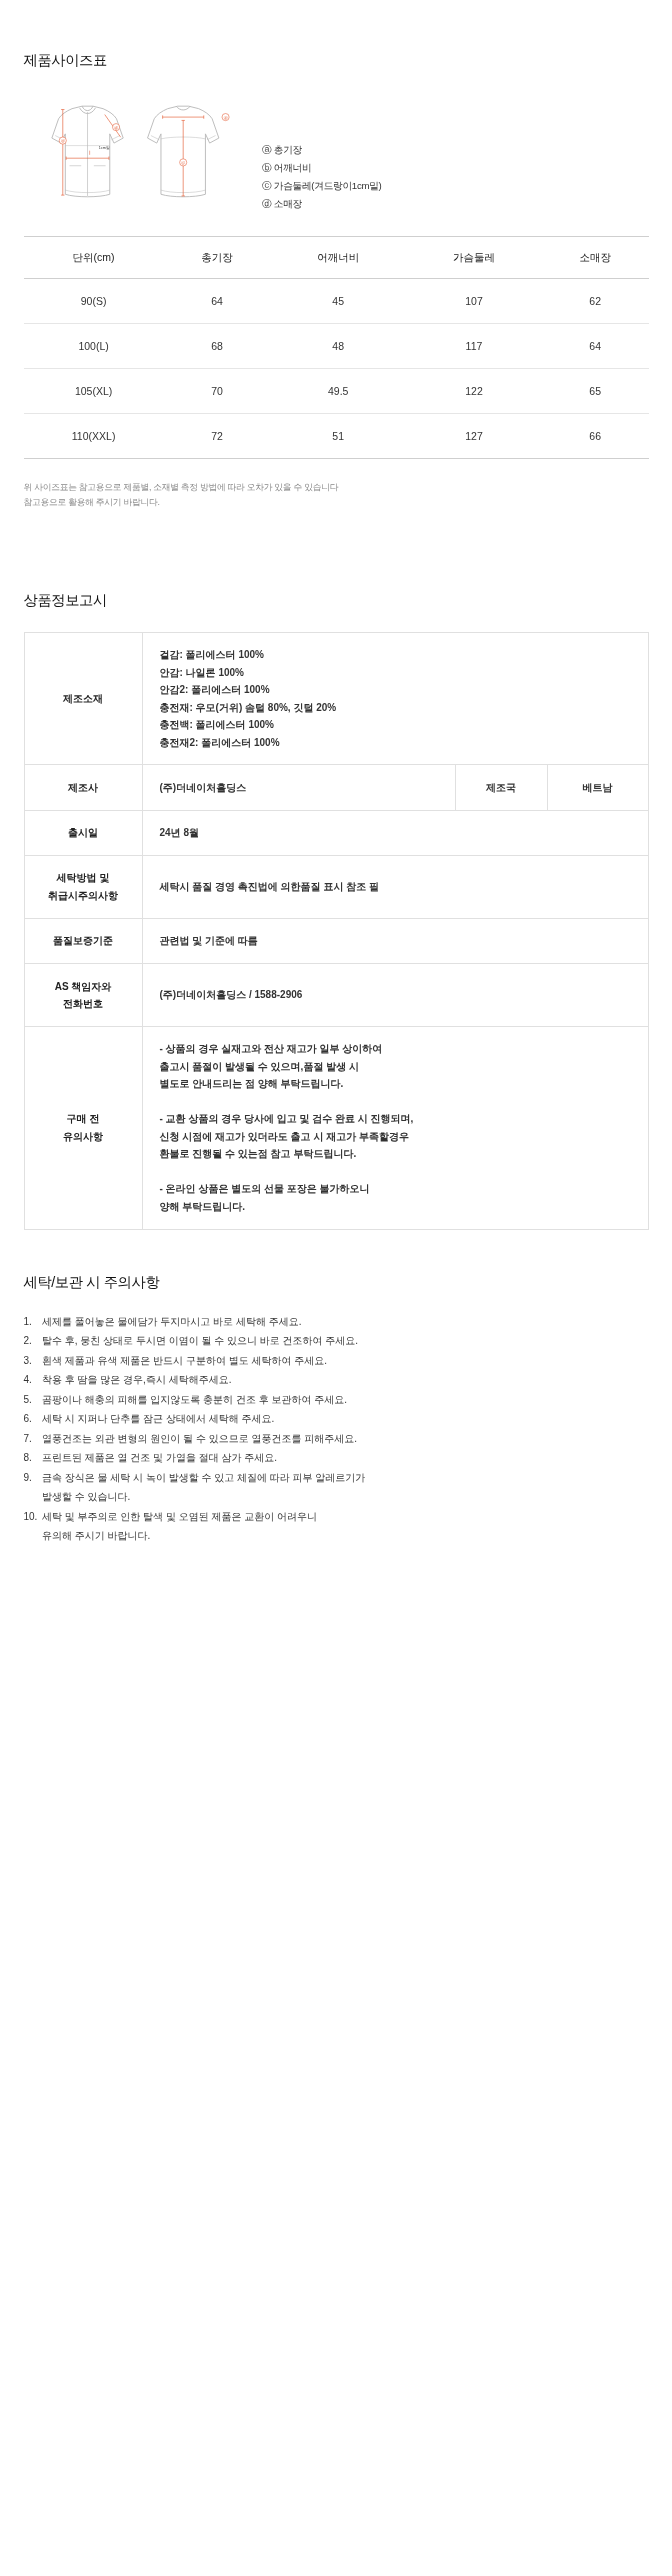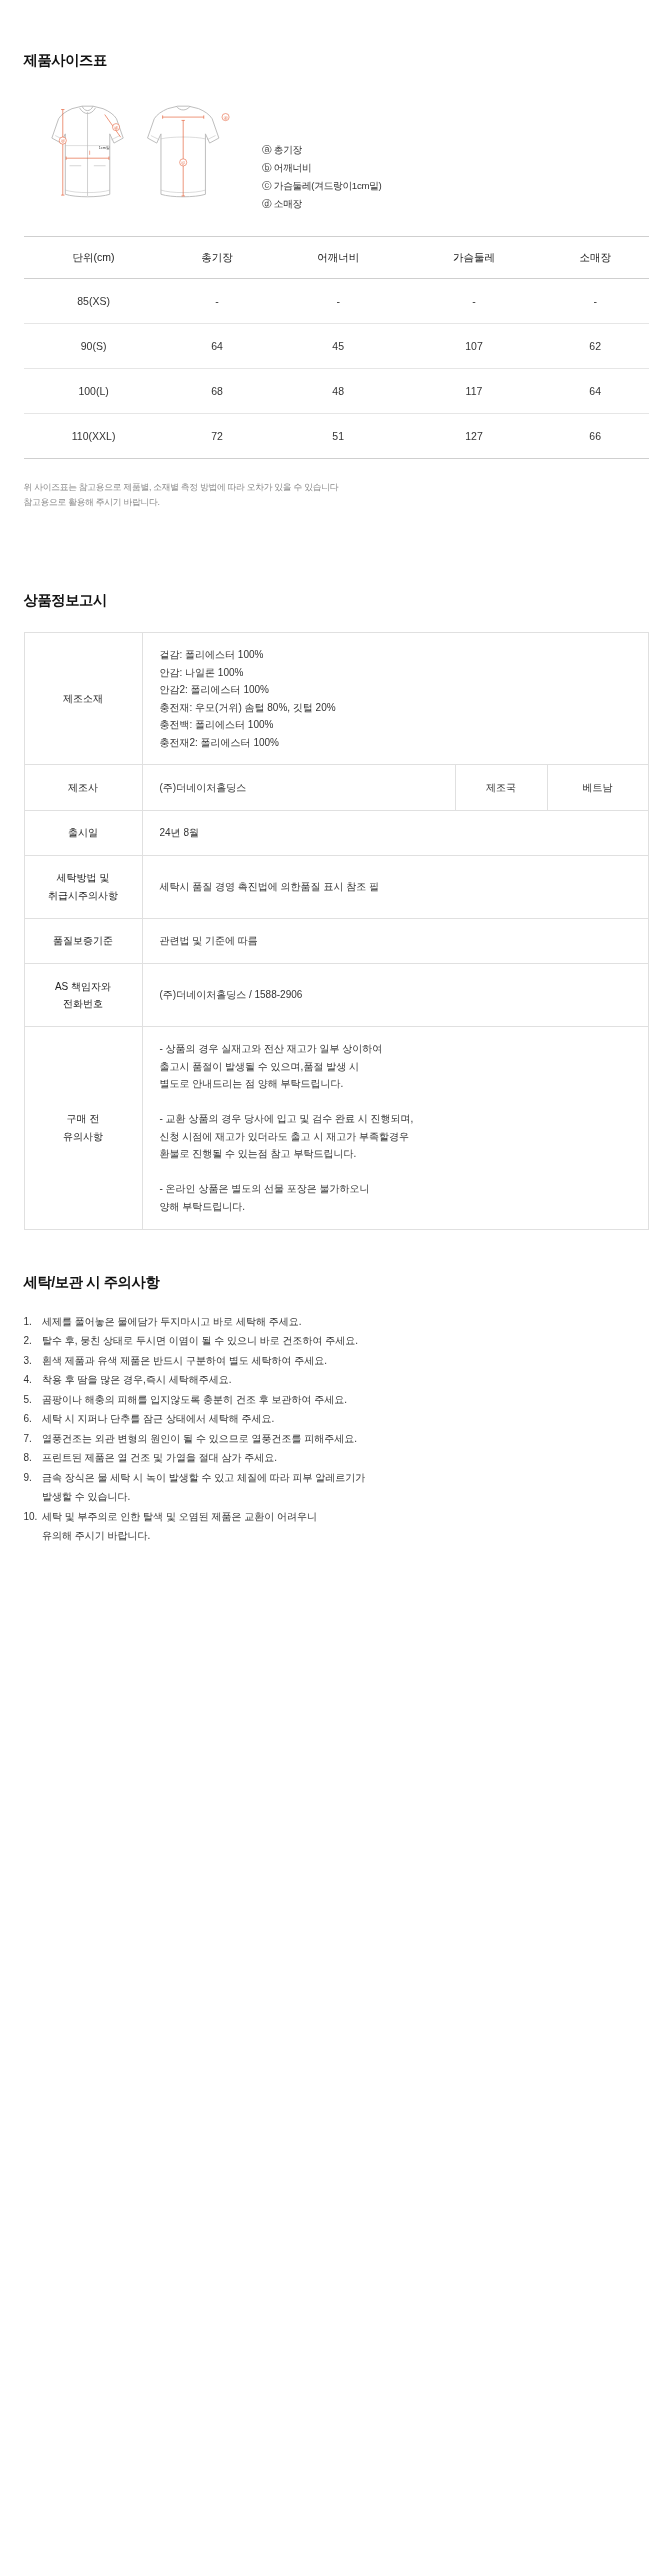--- a/index.html
+++ b/index.html
@@ -11,21 +11,21 @@
     color: #222222;
   }
   .page {
     width: 672px;
     padding: 0 23.5px 34px 23.5px;
   }
 
   
   .section-title {
     font-size: 14.3px;
-    font-weight: bold;
+    font-weight: normal;
     color: #111111;
     letter-spacing: -0.4px;
   }
   #size-section { padding-top: 39px; }
   #info-section { padding-top: 60px; }
   #care-section { padding-top: 31px; }
 
   
   .diagram-wrap {
     margin-top: 25px;
@@ -82,20 +82,21 @@
     border-collapse: collapse;
     margin-top: 22px;
     font-size: 10px;
     color: #333333;
   }
   table.info-table td {
     border: 0.8px solid #e0e0e0;
     padding: 13.4px 11.8px;
     vertical-align: middle;
     line-height: 1.75;
+    font-weight: bold;
   }
   table.info-table td.label {
     text-align: center;
     width: 118px;
     color: #222222;
     white-space: pre-line;
   }
   table.info-table td.value { padding-left: 17px; }
   table.info-table td.value.multiline { white-space: pre-line; }
   td.label-mid { text-align: center; width: 92px; }
@@ -217,39 +218,39 @@
         <tr>
           <th>단위(cm)</th>
           <th>총기장</th>
           <th>어깨너비</th>
           <th>가슴둘레</th>
           <th>소매장</th>
         </tr>
       </thead>
       <tbody>
         <tr>
-          <td>85(XS)</td>
-          <td>-</td>
-          <td>-</td>
-          <td>-</td>
-          <td>-</td>
-        </tr>
-        <tr>
           <td>90(S)</td>
           <td>64</td>
           <td>45</td>
           <td>107</td>
           <td>62</td>
         </tr>
         <tr>
           <td>100(L)</td>
           <td>68</td>
           <td>48</td>
           <td>117</td>
           <td>64</td>
+        </tr>
+        <tr>
+          <td>105(XL)</td>
+          <td>70</td>
+          <td>49.5</td>
+          <td>122</td>
+          <td>65</td>
         </tr>
         <tr>
           <td>110(XXL)</td>
           <td>72</td>
           <td>51</td>
           <td>127</td>
           <td>66</td>
         </tr>
       </tbody>
     </table>

